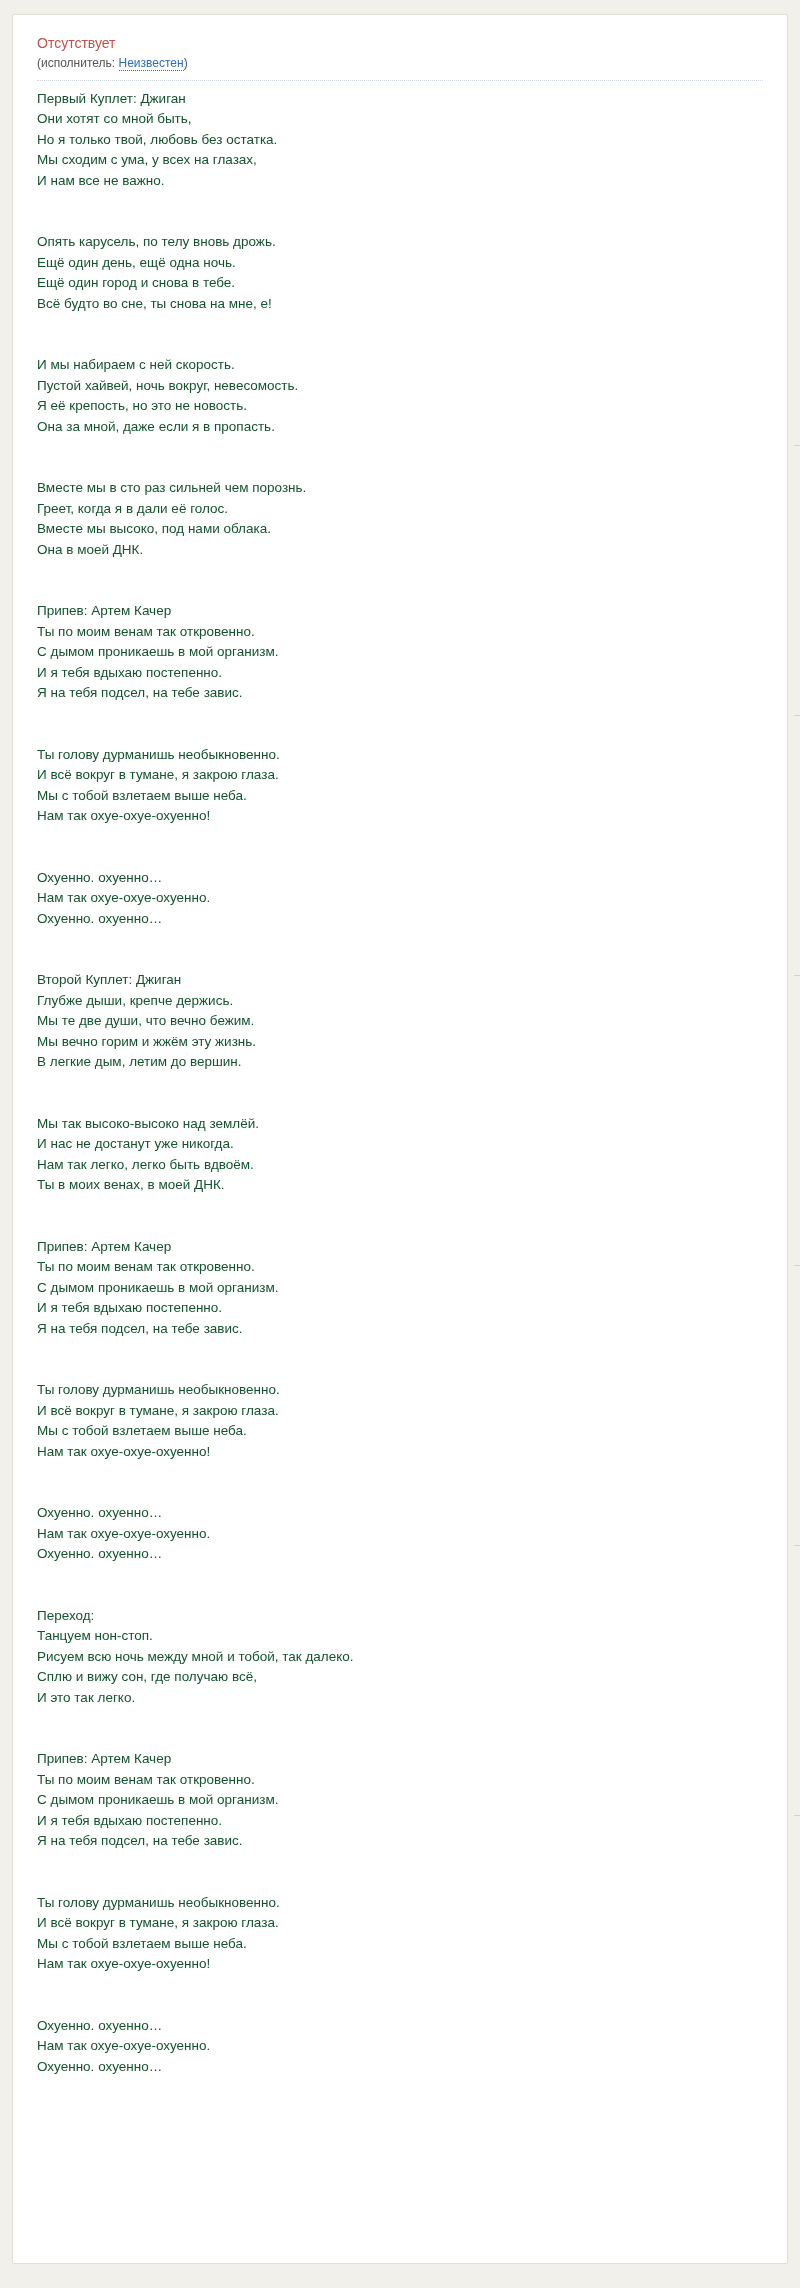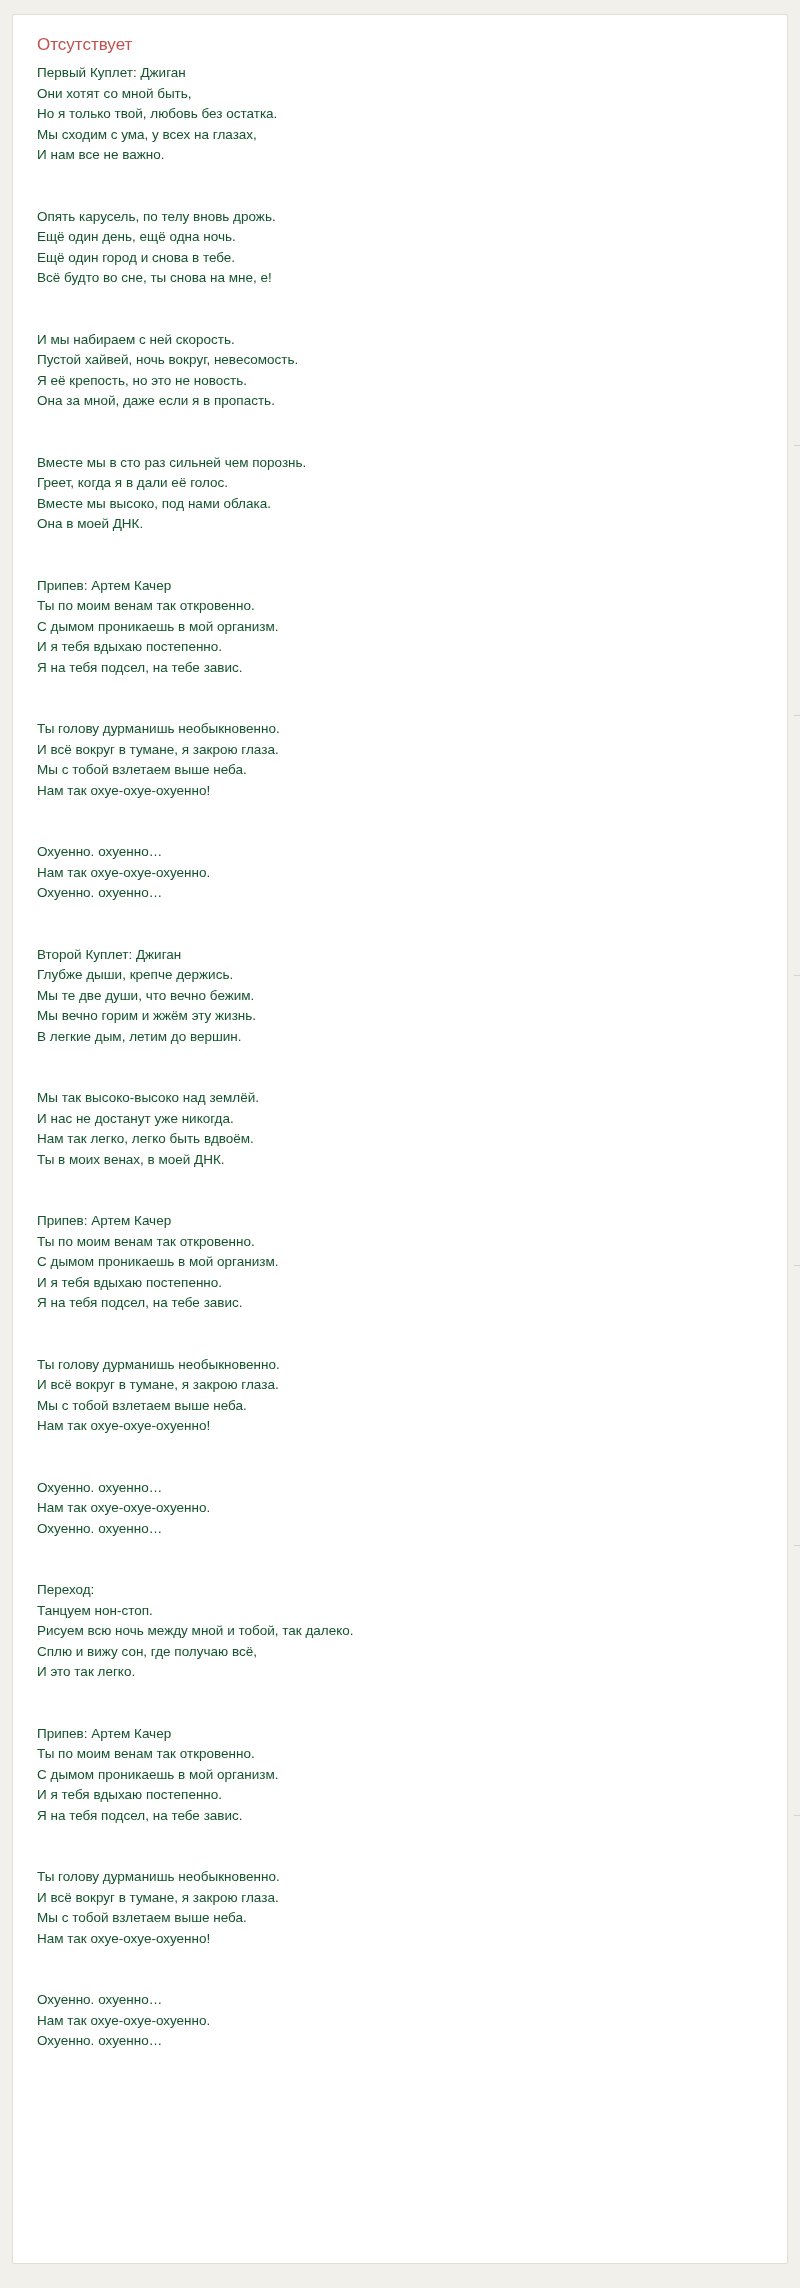--- a/index.html
+++ b/index.html
@@ -24,21 +24,21 @@
     box-sizing: border-box;
     background: #ffffff;
     border: 1px solid #e2ded4;
     border-radius: 2px;
     padding: 18px 24px 24px 24px;
     min-height: 2250px;
     position: relative;
   }
   .song-title {
     color: #c0504d;
-    font-size: 17px;
+    font-size: 14px;
     font-weight: normal;
     margin: 2px 0 4px 0;
     line-height: 1.2;
   }
   .artist-line {
     font-size: 12px;
     color: #555555;
     margin: 0 0 8px 0;
     padding-bottom: 10px;
     border-bottom: 1px dotted #cfd6e0;
@@ -72,20 +72,21 @@
   .em6 { top: 1800px; }
 </style>
 </head>
 <body>
 
 <div class="page-wrap">
   <div class="sheet">
 
     <h1 class="song-title">Отсутствует</h1>
 
+    <div class="artist-line"><span>(исполнитель: </span><a class="artist-link" href="#">Неизвестен</a><span>)</span></div>
 
     <div class="lyrics">Первый Куплет: Джиган
 Они хотят со мной быть,
 Но я только твой, любовь без остатка.
 Мы сходим с ума, у всех на глазах,
 И нам все не важно.
 
 
 Опять карусель, по телу вновь дрожь.
 Ещё один день, ещё одна ночь.

